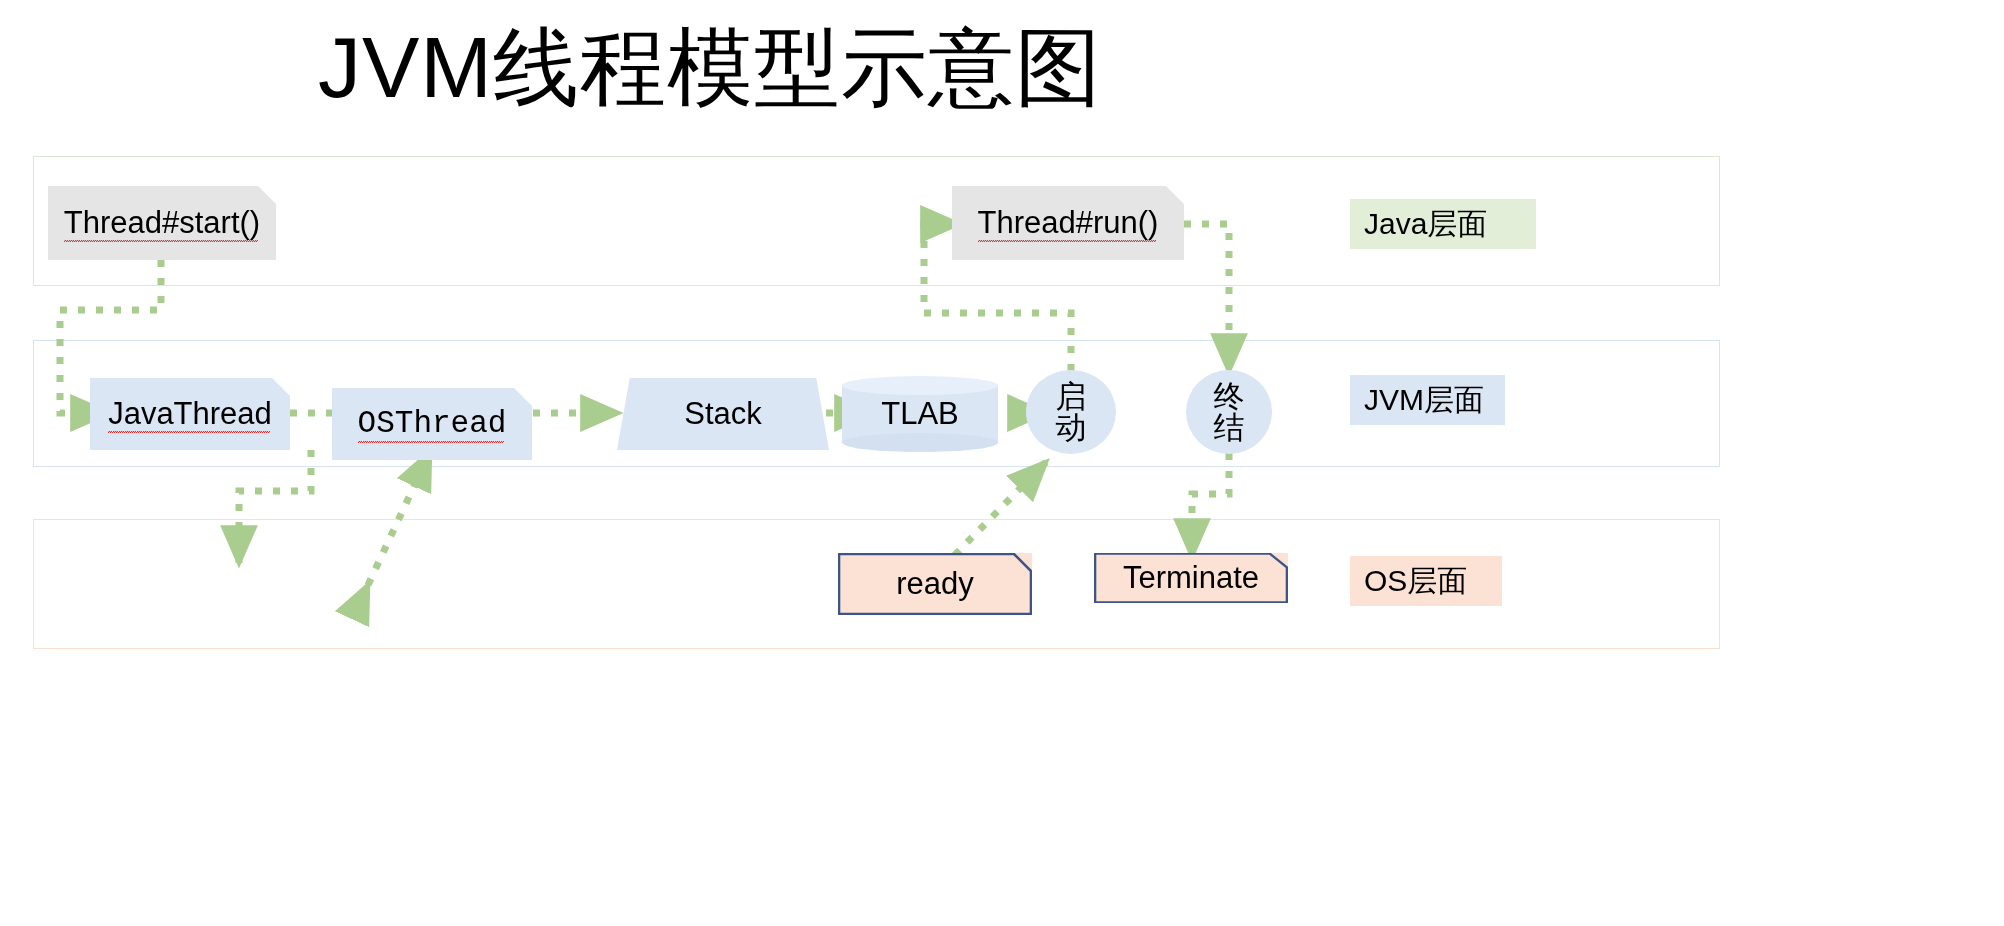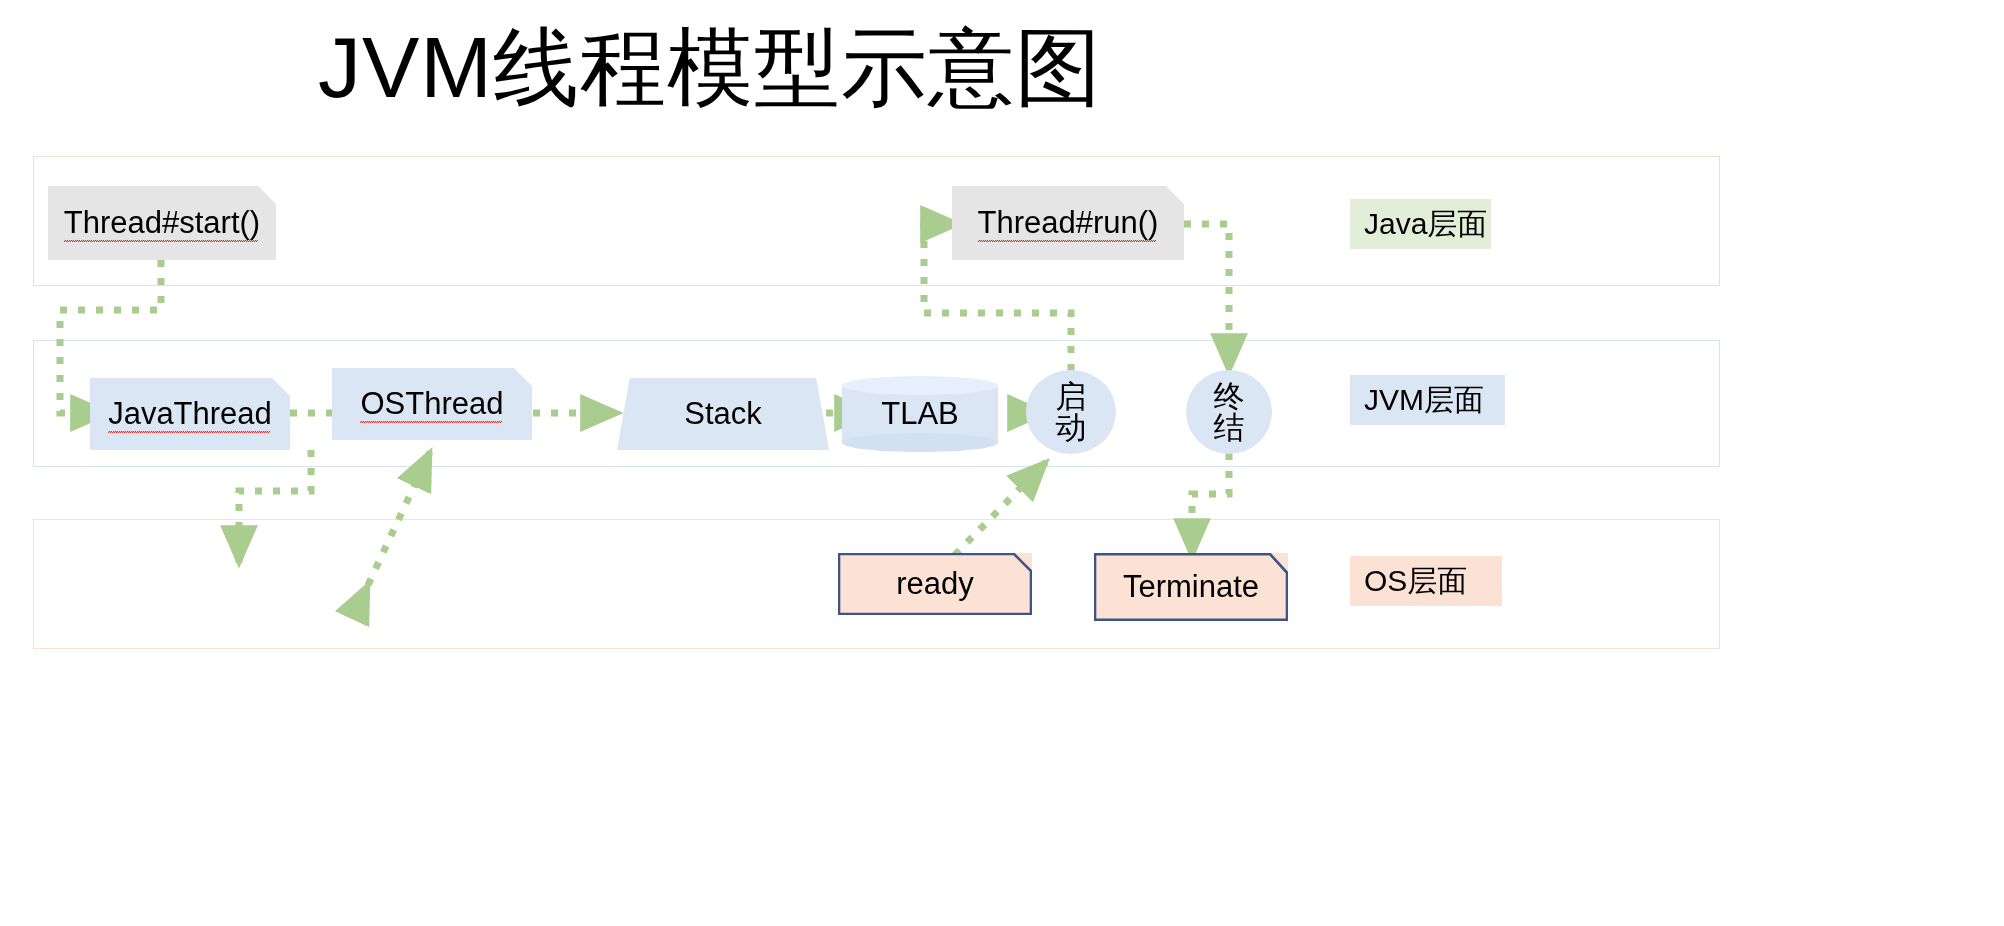--- a/index.html
+++ b/index.html
@@ -21,21 +21,21 @@
   .band{position:absolute;background:#ffffff;box-sizing:border-box;}
   #band-java{left:33px;top:156px;width:1687px;height:130px;border:1.6px solid #dde8d3;}
   #band-jvm {left:33px;top:340px;width:1687px;height:127px;border:1.6px solid #d6e3f2;}
   #band-os  {left:33px;top:519px;width:1687px;height:130px;border:1.6px solid #fae0d1;}
 
   
   .chip{
     position:absolute;display:flex;align-items:center;justify-content:flex-start;
     font-size:30px;padding:0 14px;box-sizing:border-box;white-space:nowrap;
   }
-  #chip-java{left:1350px;top:199px;width:141px;height:50px;background:#e2eed8;}
+  #chip-java{left:1350px;top:199px;width:186px;height:50px;background:#e2eed8;}
   #chip-jvm {left:1350px;top:375px;width:155px;height:50px;background:#dae6f4;}
   #chip-os  {left:1350px;top:556px;width:152px;height:50px;background:#fbe2d4;}
 
   
   .node{
     position:absolute;display:flex;align-items:center;justify-content:center;
     box-sizing:border-box;font-size:31px;line-height:1.08;text-align:center;
     color:#000;white-space:nowrap;
   }
   .node .lbl{position:relative;display:inline-block;}
@@ -142,21 +142,21 @@
   </div>
 
   <div class="node note-green sq" id="n-thread-run" style="left:952px;top:186px;width:232px;height:74px;">
     <span class="lbl">Thread#run()</span>
   </div>
 
   <div class="node note-blue sq" id="n-java-thread" style="left:90px;top:378px;width:200px;height:72px;">
     <span class="lbl">JavaThread</span>
   </div>
 
-  <div class="node note-blue sq" id="n-os-thread" style="left:332px;top:368px;width:200px;height:72px;">
+  <div class="node note-blue sq" id="n-os-thread" style="left:332px;top:388px;width:200px;height:72px;font-family:Liberation Mono, monospace;">
     <span class="lbl">OSThread</span>
   </div>
 
   <div class="node trapezoid" id="n-stack" style="left:580px;top:378px;width:212px;height:72px;">
     <span class="lbl">Stack</span>
   </div>
 
   <div class="node cyl" id="n-tlab" style="left:842px;top:376px;width:156px;height:76px;">
     <span class="cyl-body"></span>
     <span class="cyl-bot"></span>
@@ -175,20 +175,20 @@
   </div>
 
 
   <div class="node os-note" id="n-ready" style="left:838px;top:553px;width:194px;height:62px;">
     <svg class="os-shape" viewBox="0 0 194 62" preserveAspectRatio="none">
       <path d="M1,1 L176,1 L193,18 L193,61 L1,61 Z" fill="#fbe2d4" stroke="#3c5488" stroke-width="2.6"></path>
     </svg>
     <span class="lbl">ready</span>
   </div>
 
-  <div class="node os-note" id="n-terminate" style="left:1094px;top:553px;width:194px;height:68px;">
+  <div class="node os-note" id="n-terminate" style="left:1094px;top:553px;width:194px;height:50px;">
     <svg class="os-shape" viewBox="0 0 194 62" preserveAspectRatio="none">
       <path d="M1,1 L176,1 L193,18 L193,61 L1,61 Z" fill="#fbe2d4" stroke="#3c5488" stroke-width="2.6"></path>
     </svg>
     <span class="lbl">Terminate</span>
   </div>
 
 </div>
 
 </body></html>

